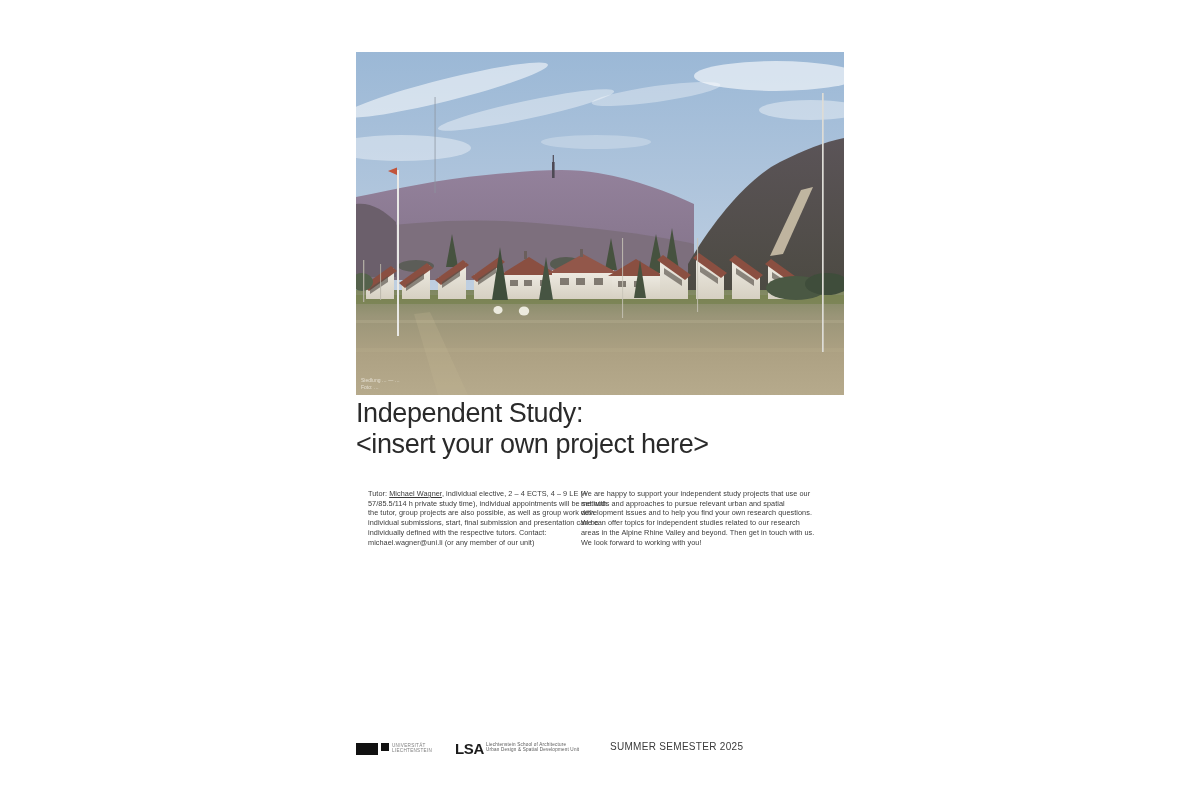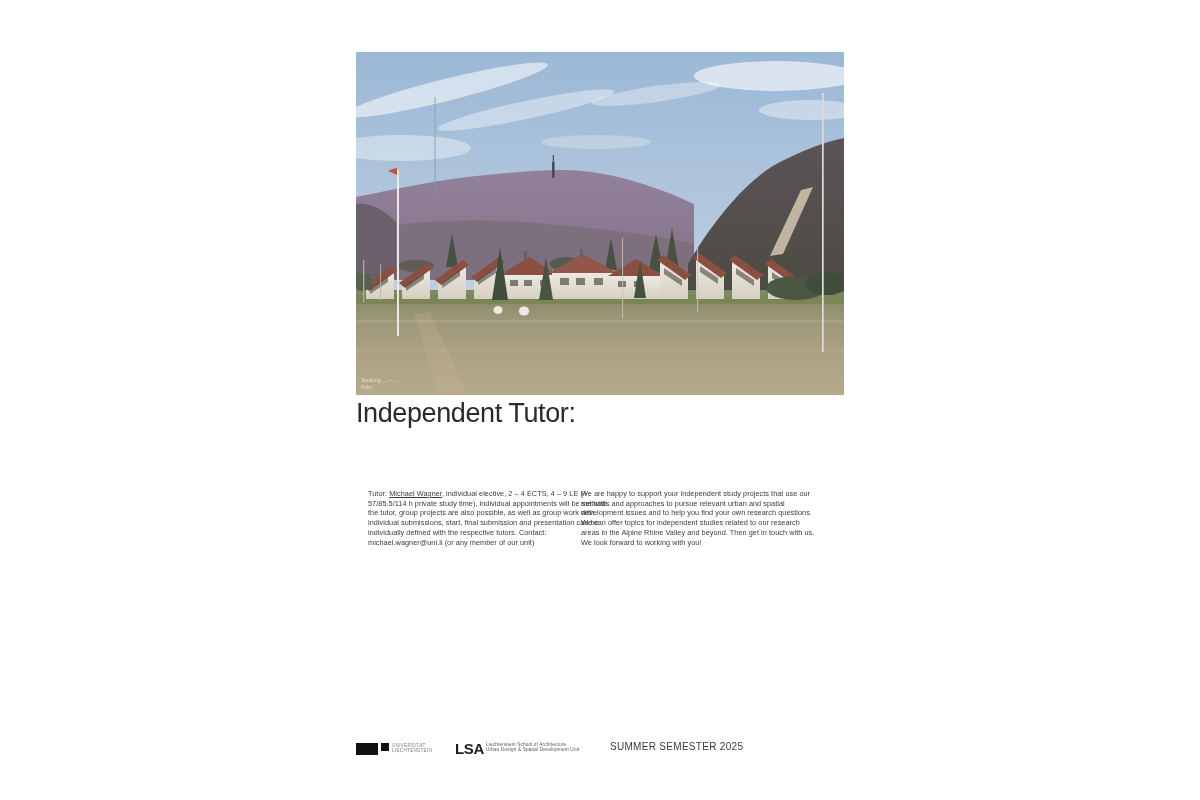--- a/index.html
+++ b/index.html
@@ -207,21 +207,22 @@
       </g>
 
       <g fill="#f0ece2" opacity="0.8" font-size="5" font-family="Liberation Sans, sans-serif">
         <text x="5" y="330">Siedlung … — …</text>
         <text x="5" y="337">Foto: …</text>
       </g>
     </svg>
   </div>
 
   <h1 class="title" style="margin:0;font-weight:400;">
-    <div>Independent Tutor:</div>
+    <div>Independent Study:</div>
+    <div>&lt;insert your own project here&gt;</div>
   </h1>
 
   <p class="col col-left" style="margin:0;">
     <span>Tutor: </span><span class="tutor-link">Michael Wagner</span><span>, individual elective, 2 – 4 ECTS, 4 – 9 LE (+ 57/85.5/114 h private study time), individual appointments will be set with the tutor, group projects are also possible, as well as group work with individual submissions, start, final submission and presentation can be individually defined with the respective tutors. Contact: michael.wagner@uni.li (or any member of our unit)</span>
   </p>
   <p class="col col-right" style="margin:0;">We are happy to support your independent study projects that use our methods and approaches to pursue relevant urban and spatial development issues and to help you find your own research questions. We can offer topics for independent studies related to our research areas in the Alpine Rhine Valley and beyond. Then get in touch with us. We look forward to working with you!</p>
 
   <div class="footer">
     <div class="uni-logo">
       <div class="uni-block"></div>

